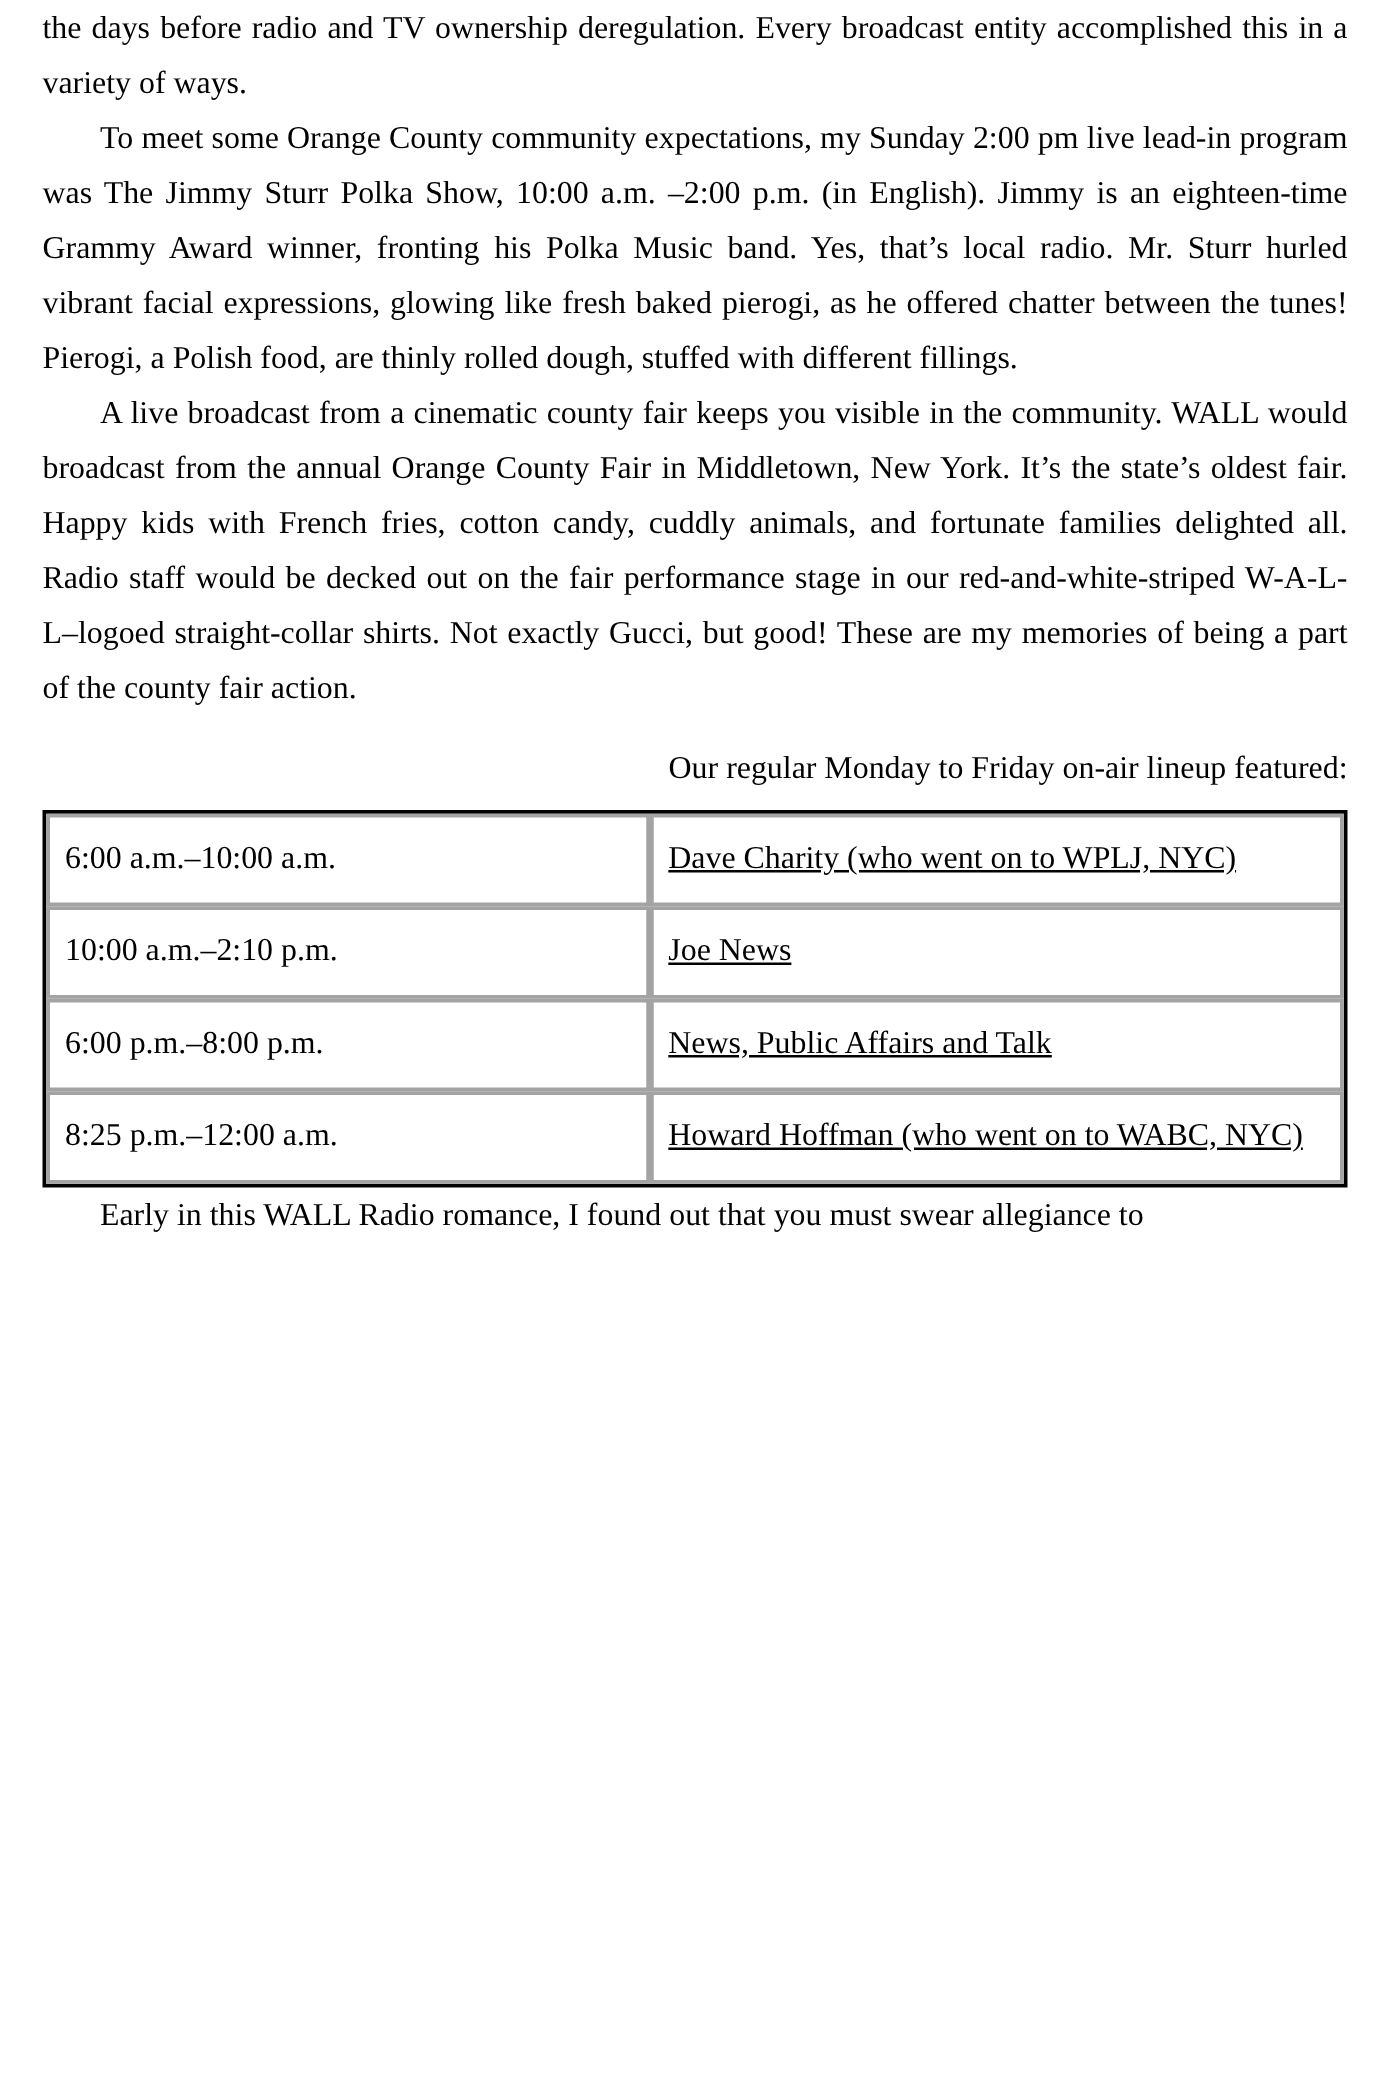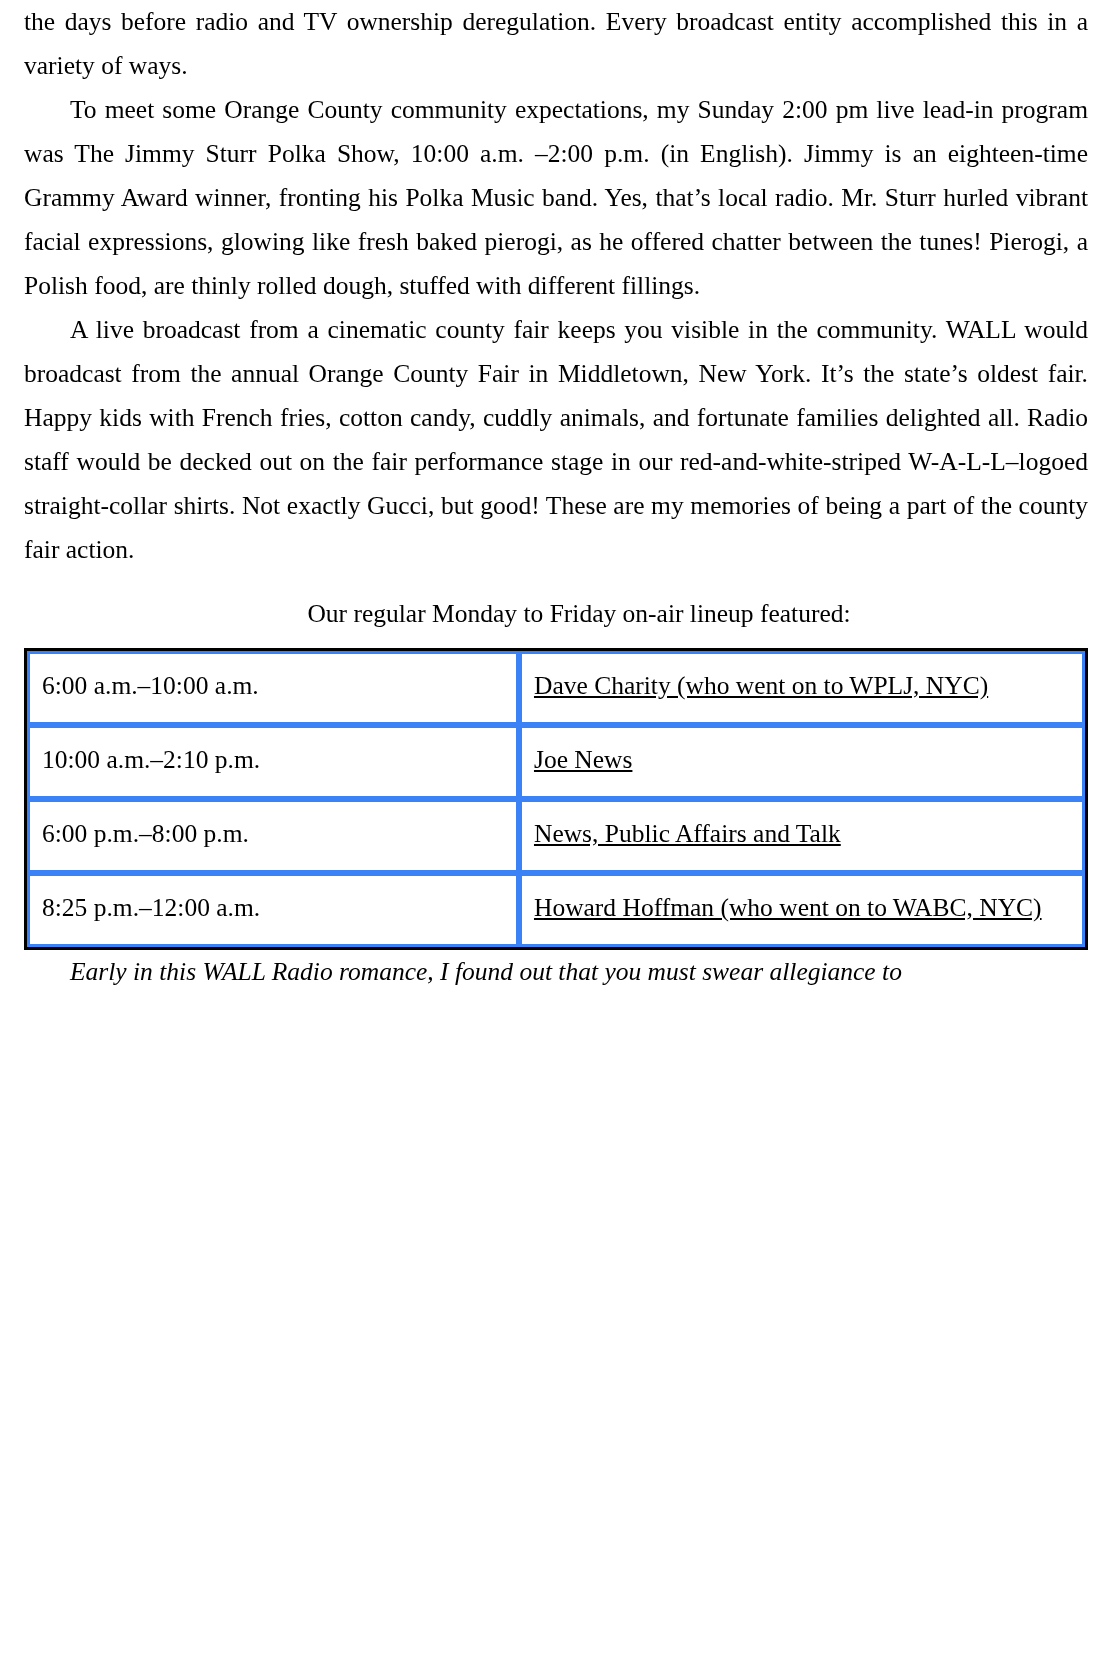--- a/index.html
+++ b/index.html
@@ -11,65 +11,64 @@
     width: 1112px;
     height: 1667px;
     font-family: "Liberation Serif", "DejaVu Serif", serif;
     color: #000000;
     overflow: hidden;
   }
   .page {
     width: 1112px;
     height: 1667px;
     box-sizing: border-box;
-    padding: 0 24px;
+    padding: 0 34px;
     position: relative;
   }
   p.body-text {
     margin: 0 0 0 0;
     font-size: 25.5px;
     line-height: 44px;
     text-align: justify;
     text-justify: inter-word;
     hyphens: none;
   }
   p.indent {
     text-indent: 46px;
   }
   p.lineup-lead {
     margin-top: 20px;
-    text-align: center;
+    text-align: right;
   }
   .schedule-table {
     width: 100%;
     border-collapse: separate;
     border-spacing: 0;
     margin-top: 12px;
     border: 3px solid #000;
   }
   .schedule-table td {
     vertical-align: top;
     font-size: 25.5px;
     line-height: 44px;
     padding: 10px 12px 14px 12px;
-    border: 3px solid #3b82f6;
+    border: 3px solid #a3a3a3;
   }
   .schedule-table td.col-time {
     width: 46.5%;
   }
   .schedule-table td.col-person {
     width: 53.5%;
     text-decoration: underline;
   }
   .schedule-table td.blank {
     border: none;
   }
   .closing {
     margin-top: 18px;
-    font-style: italic;
   }
 </style>
 </head>
 <body>
 
 <div class="page">
 
   <p class="body-text">the days before radio and TV ownership deregulation. Every broadcast entity accomplished this in a variety of ways.</p>
 
   <p class="body-text indent">To meet some Orange County community expectations, my Sunday 2:00 pm live lead-in program was The Jimmy Sturr Polka Show, 10:00 a.m. –2:00 p.m. (in English). Jimmy is an eighteen-time Grammy Award winner, fronting his Polka Music band. Yes, that’s local radio. Mr. Sturr hurled vibrant facial expressions, glowing like fresh baked pierogi, as he offered chatter between the tunes! Pierogi, a Polish food, are thinly rolled dough, stuffed with different fillings.</p>

